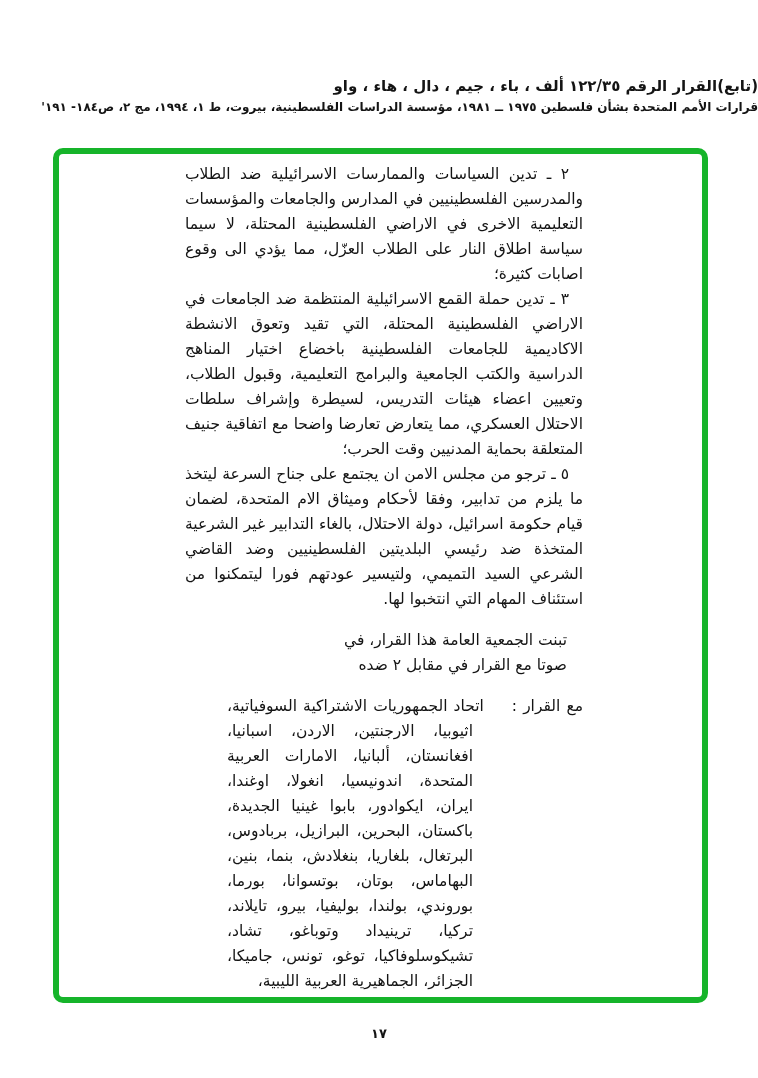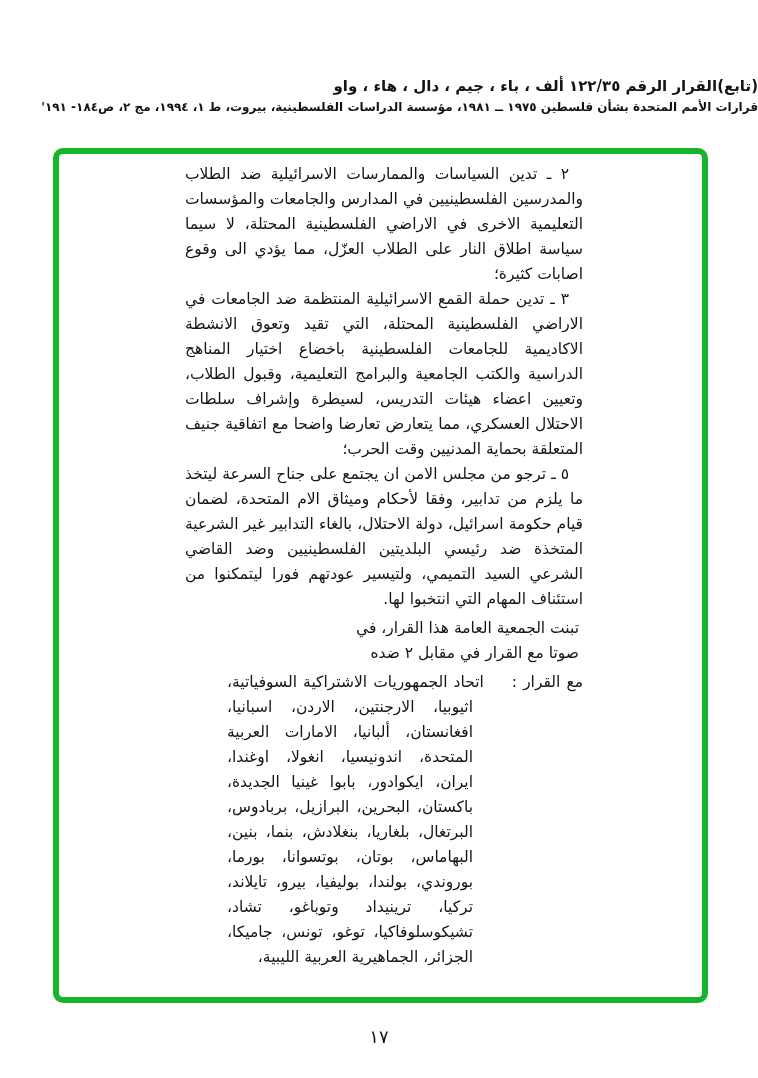--- a/index.html
+++ b/index.html
@@ -55,21 +55,21 @@
     font-size: 15.5px;
     line-height: 25px;
     text-align: justify;
   }
   .body-paragraph {
     margin: 0;
     text-indent: 14px;
   }
   .lead-word { font-weight: normal; }
   .adoption-note {
-    margin: 4px;
+    margin: 16px;
     text-align: right;
   }
   .adoption-line { white-space: nowrap; }
   .vote-record {
     margin: 0;
     padding-right: 110px;
     padding-left: 42px;
     text-indent: -110px;
     text-align: justify;
   }
@@ -77,22 +77,22 @@
     font-weight: normal;
     margin-left: 28px;
     white-space: nowrap;
   }
   .page-number {
     position: absolute;
     top: 1026px;
     left: 0;
     width: 758px;
     text-align: center;
-    font-size: 18px;
-    font-weight: normal;
+    font-size: 13px;
+    font-weight: bold;
     letter-spacing: 2px;
   }
 </style>
 </head>
 <body>
 
 <div class="page-header">
   <div class="title-line">(تابع)القرار الرقم ١٢٢/٣٥ ألف ، باء ، جيم ، دال ، هاء ، واو</div>
   <div class="source-line">قرارات الأمم المتحدة بشأن فلسطين ١٩٧٥ ــ ١٩٨١، مؤسسة الدراسات الفلسطينية، بيروت، ط ١، ١٩٩٤، مج ٢، ص١٨٤- ١٩١'</div>
 </div>

